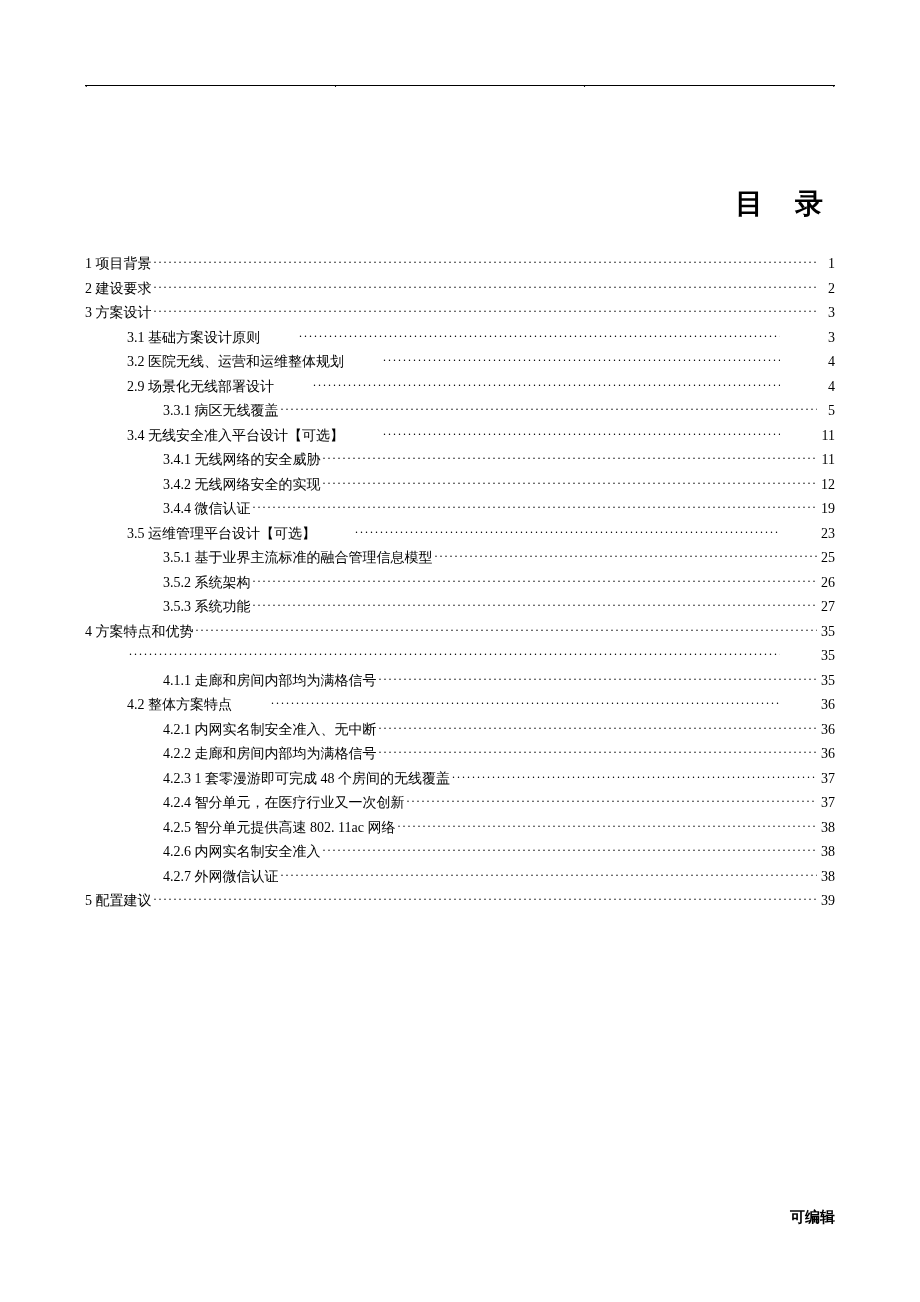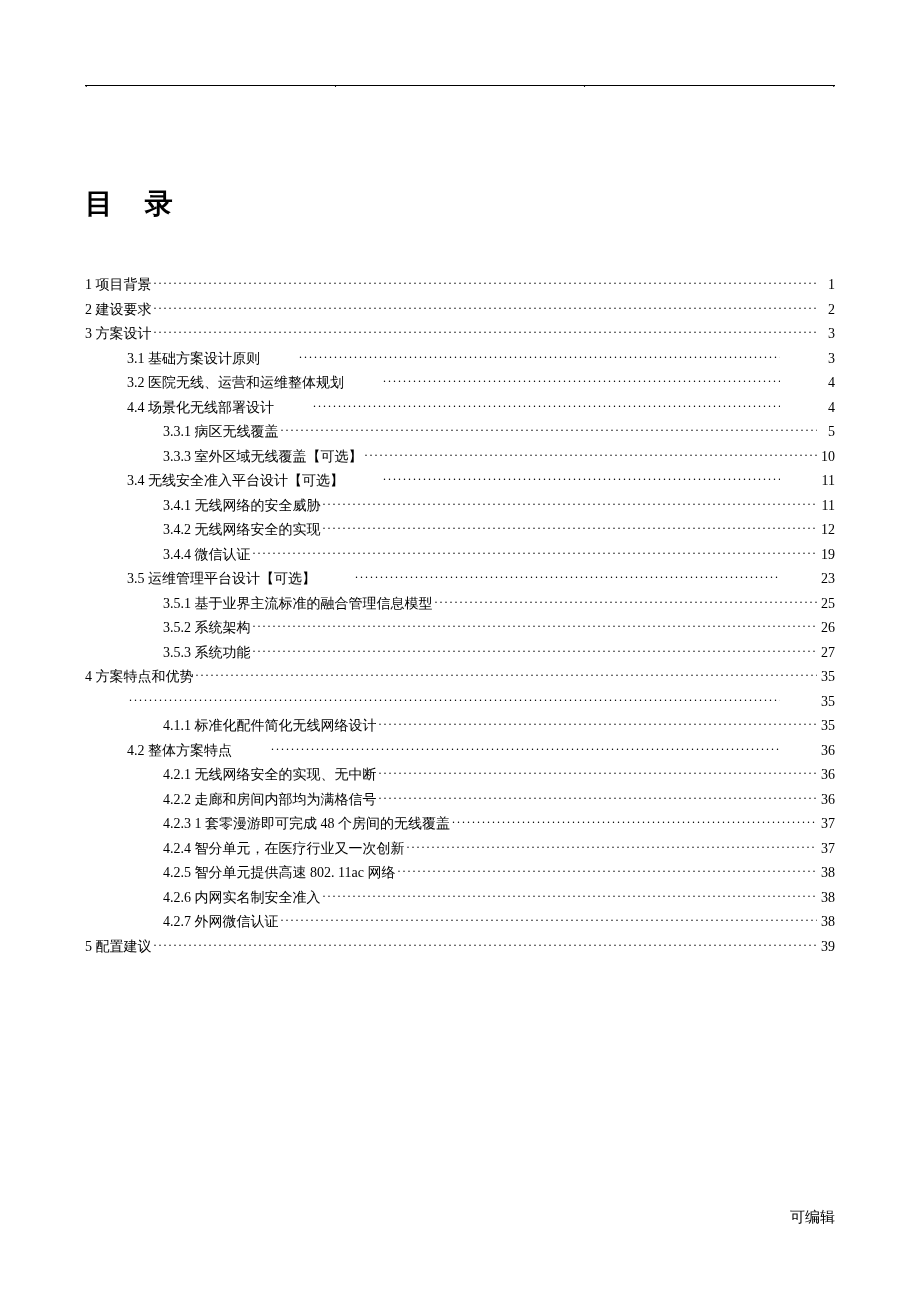--- a/index.html
+++ b/index.html
@@ -27,25 +27,25 @@
       position: absolute;
       top: 78px;
       left: 85px;
       right: 85px;
       height: 6px;
       display: flex;
       justify-content: space-between;
       font-size: 10px;
     }
     .title {
-      text-align: left;
+      text-align: right;
       font-size: 28px;
       font-family: "SimHei", "黑体", sans-serif;
       margin-top: 100px;
-      margin-bottom: 50px;
+      margin-bottom: 29px;
       letter-spacing: 12px;
     }
     .toc {
       font-size: 14px;
       line-height: 1.75;
     }
     .toc-entry {
       display: flex;
       align-items: baseline;
       white-space: nowrap;
@@ -83,21 +83,21 @@
       flex-shrink: 0;
       min-width: 16px;
       text-align: right;
     }
     .footer {
       position: absolute;
       bottom: 75px;
       right: 85px;
       font-size: 15px;
       font-family: "SimSun", "宋体", serif;
-      font-weight: normal;
+      font-weight: bold;
     }
   </style>
 </head>
 <body>
 
 <div class="header-dots">
   <span>.</span>
     <span>.</span>
     <span>.</span>
     <span>.</span>
@@ -126,34 +126,29 @@
       <span class="toc-label">3.1 基础方案设计原则</span>
       <span class="toc-leader"></span>
       <span class="toc-page">3</span>
     </div>
     <div class="toc-entry level2">
       <span class="toc-label">3.2 医院无线、运营和运维整体规划</span>
       <span class="toc-leader"></span>
       <span class="toc-page">4</span>
     </div>
     <div class="toc-entry level2">
-      <span class="toc-label">4.4 场景化无线部署设计</span>
+      <span class="toc-label">2.9 场景化无线部署设计</span>
       <span class="toc-leader"></span>
       <span class="toc-page">4</span>
     </div>
     <div class="toc-entry level3">
       <span class="toc-label">3.3.1 病区无线覆盖</span>
       <span class="toc-leader"></span>
       <span class="toc-page">5</span>
     </div>
-    <div class="toc-entry level3">
-      <span class="toc-label">3.3.3 室外区域无线覆盖【可选】</span>
-      <span class="toc-leader"></span>
-      <span class="toc-page">10</span>
-    </div>
     <div class="toc-entry level2">
       <span class="toc-label">3.4 无线安全准入平台设计【可选】</span>
       <span class="toc-leader"></span>
       <span class="toc-page">11</span>
     </div>
     <div class="toc-entry level3">
       <span class="toc-label">3.4.1 无线网络的安全威胁</span>
       <span class="toc-leader"></span>
       <span class="toc-page">11</span>
     </div>
@@ -190,31 +185,31 @@
     <div class="toc-entry level1">
       <span class="toc-label">4 方案特点和优势</span>
       <span class="toc-leader"></span>
       <span class="toc-page">35</span>
     </div>
     <div class="toc-entry level2">
       <span class="toc-leader"></span>
       <span class="toc-page">35</span>
     </div>
     <div class="toc-entry level3">
-      <span class="toc-label">4.1.1 标准化配件简化无线网络设计</span>
+      <span class="toc-label">4.1.1 走廊和房间内部均为满格信号</span>
       <span class="toc-leader"></span>
       <span class="toc-page">35</span>
     </div>
     <div class="toc-entry level2">
       <span class="toc-label">4.2 整体方案特点</span>
       <span class="toc-leader"></span>
       <span class="toc-page">36</span>
     </div>
     <div class="toc-entry level3">
-      <span class="toc-label">4.2.1 无线网络安全的实现、无中断</span>
+      <span class="toc-label">4.2.1 内网实名制安全准入、无中断</span>
       <span class="toc-leader"></span>
       <span class="toc-page">36</span>
     </div>
     <div class="toc-entry level3">
       <span class="toc-label">4.2.2 走廊和房间内部均为满格信号</span>
       <span class="toc-leader"></span>
       <span class="toc-page">36</span>
     </div>
     <div class="toc-entry level3">
       <span class="toc-label">4.2.3 1 套零漫游即可完成 48 个房间的无线覆盖</span>

